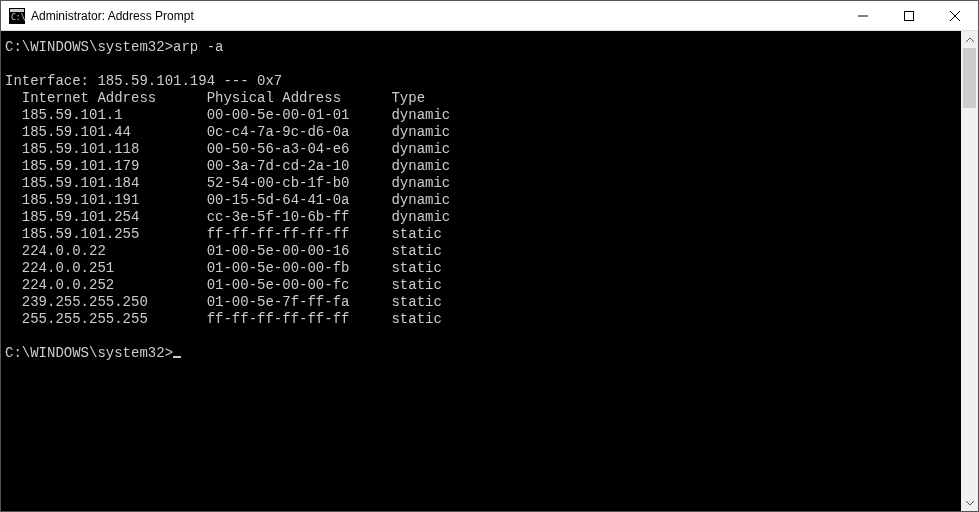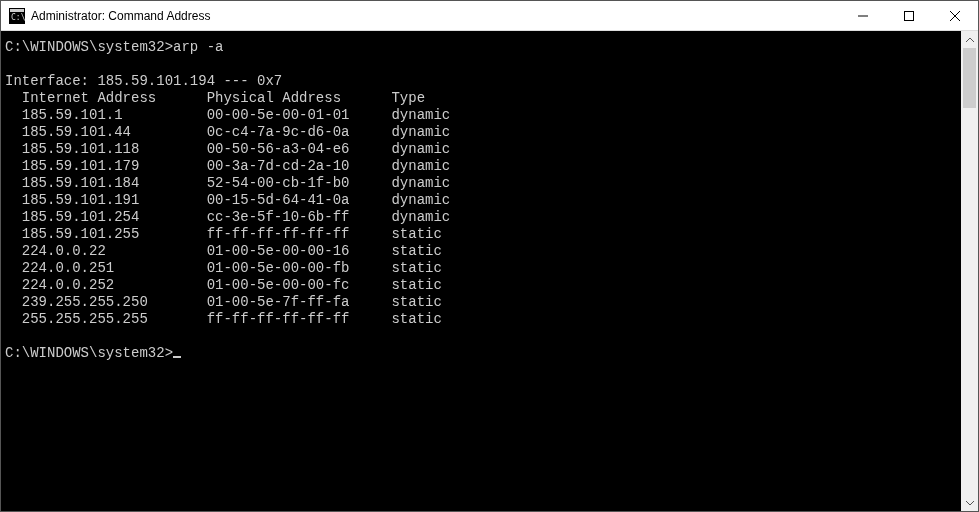--- a/index.html
+++ b/index.html
@@ -92,21 +92,21 @@
 <body>
 
 <div class="titlebar">
   <span class="titlebar-icon">
     <svg viewBox="0 0 16 16">
         <rect x="0" y="0" width="16" height="16" fill="#000"></rect>
         <rect x="1" y="1" width="14" height="3" fill="#ccc"></rect>
         <text x="2" y="12" font-size="8" fill="#ccc" font-family="monospace">C:\</text>
       </svg>
   </span>
-  <span class="titlebar-text">Administrator: Command Address</span>
+  <span class="titlebar-text">Administrator: Address Prompt</span>
   <div class="win-controls">
     <div class="win-btn">
       <svg viewBox="0 0 10 10">
           <line x1="0" y1="5" x2="10" y2="5" stroke="#000" stroke-width="1"></line>
         </svg>
     </div>
     <div class="win-btn">
       <svg viewBox="0 0 10 10">
           <rect x="0.5" y="0.5" width="9" height="9" fill="none" stroke="#000" stroke-width="1"></rect>
         </svg>

